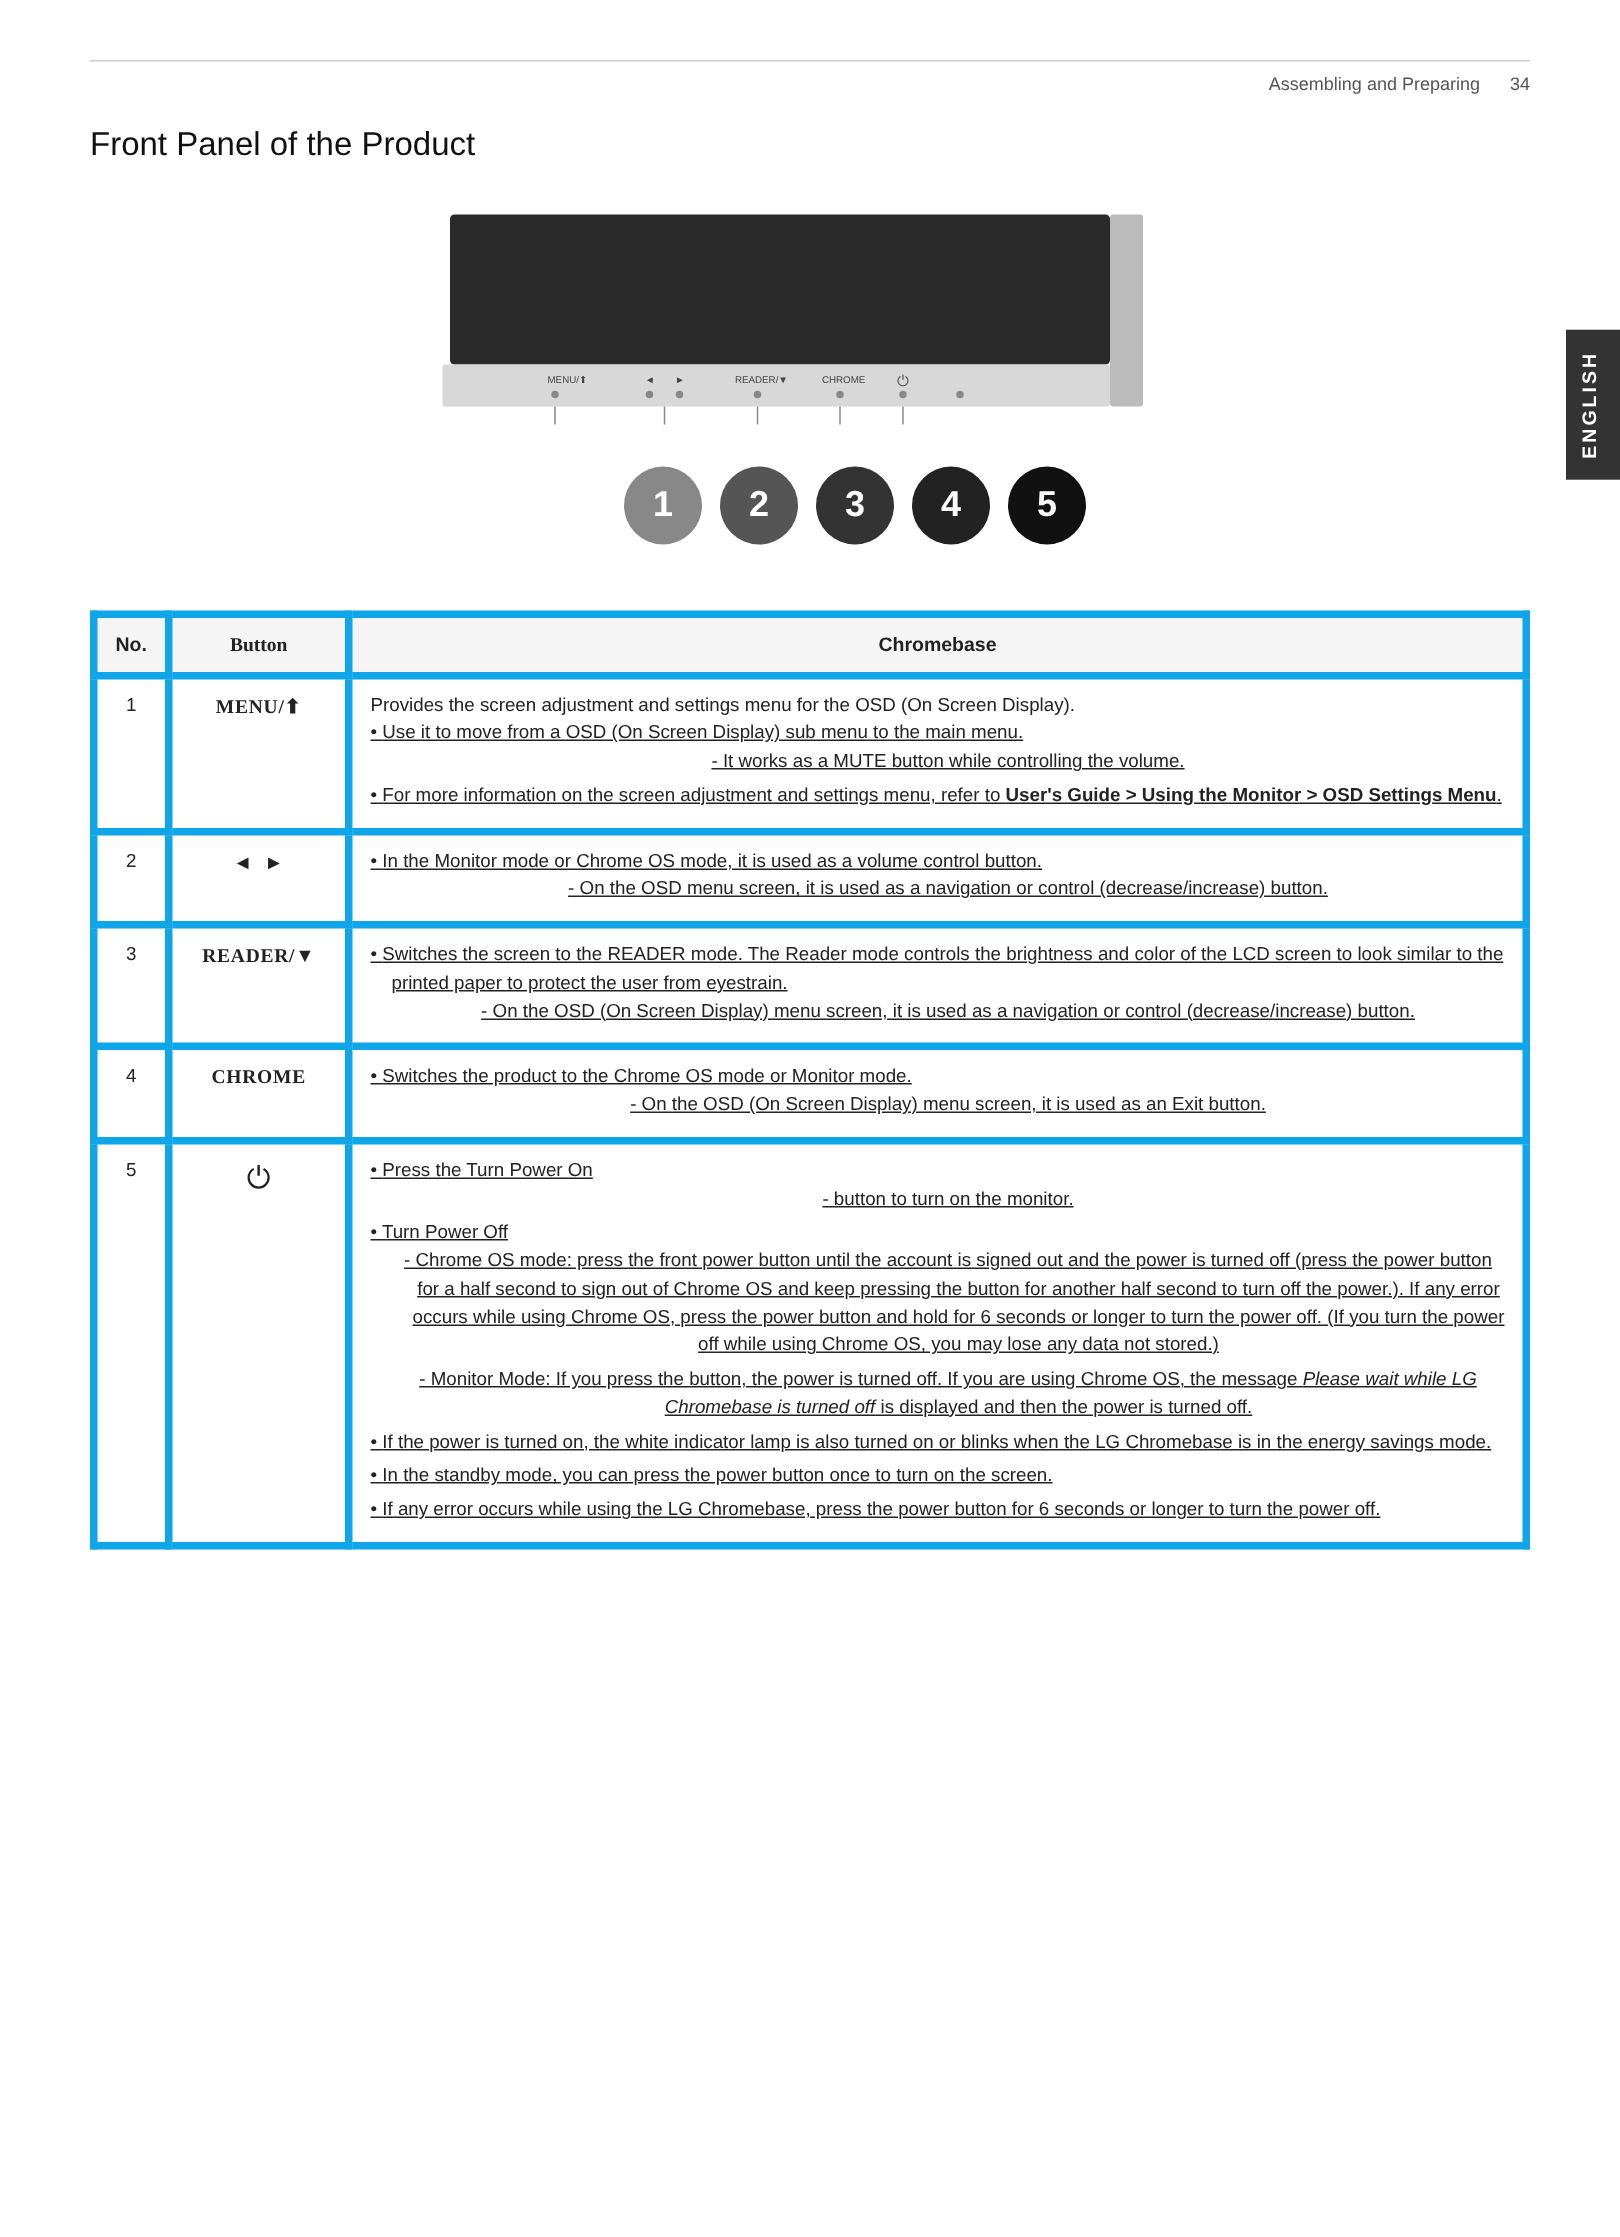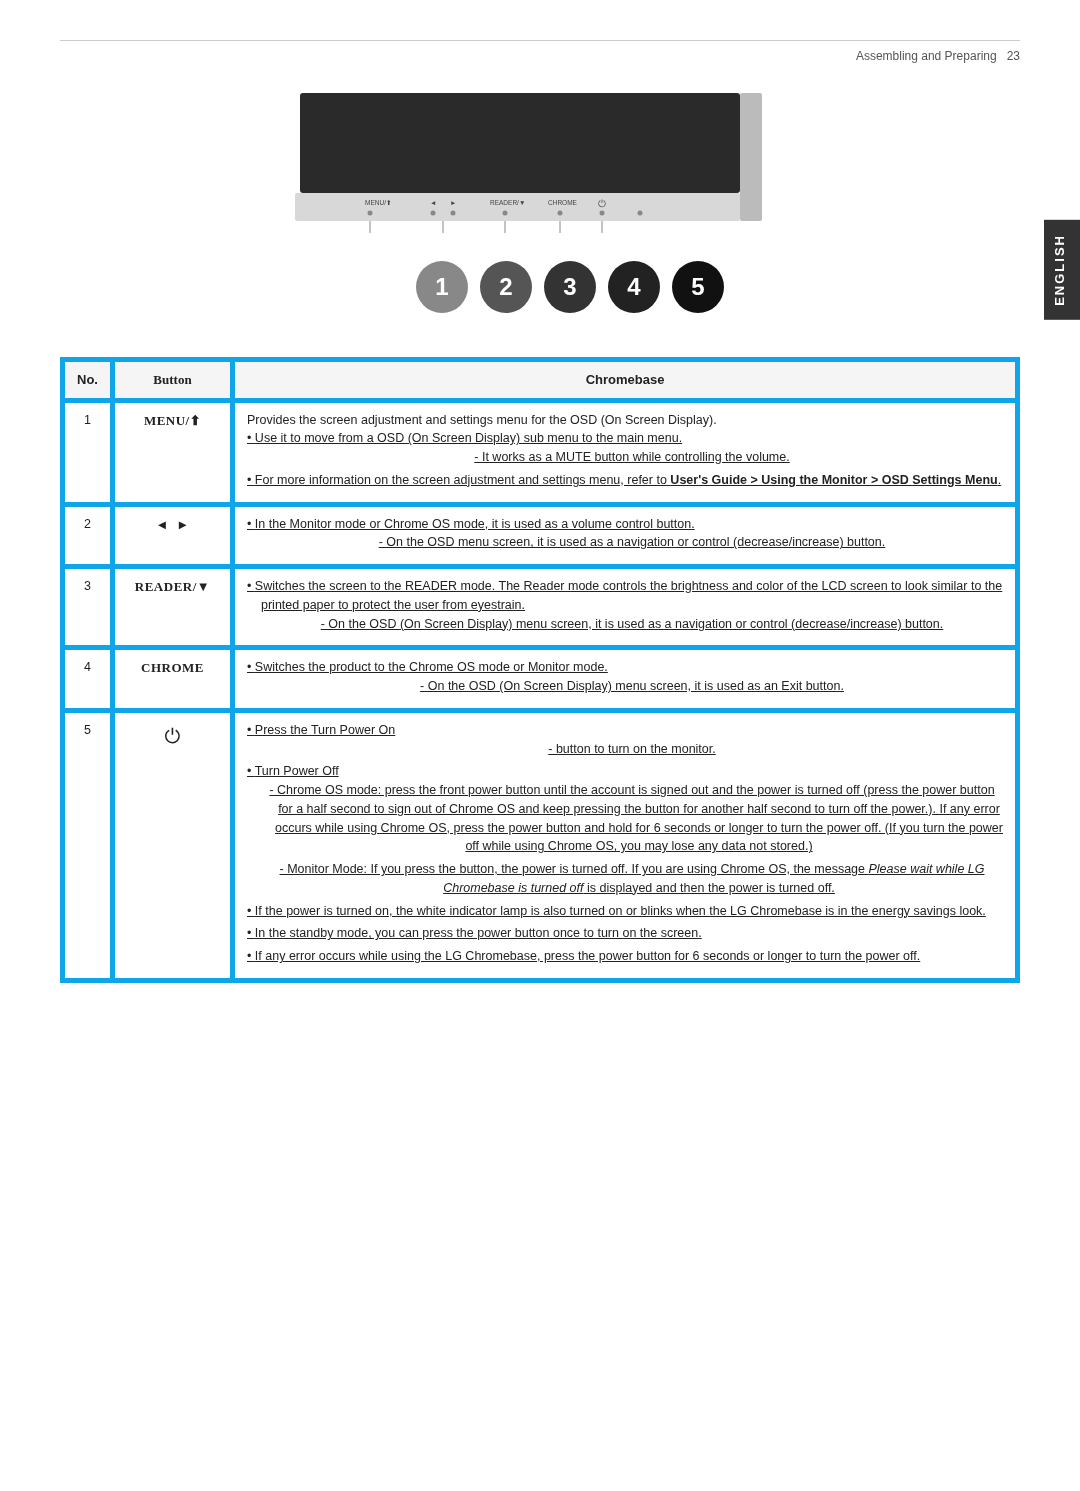--- a/index.html
+++ b/index.html
@@ -30,21 +30,21 @@
       display: flex;
       justify-content: flex-end;
       align-items: center;
       font-size: 12px;
       color: #555;
     }
 
     .header-right {
       display: flex;
       align-items: center;
-      gap: 10px;
+      gap: 20px;
     }
 
     
     .side-tab {
       position: absolute;
       right: 0;
       top: 180px;
       width: 36px;
       background: #333;
       color: #fff;
@@ -182,26 +182,27 @@
 </head>
 <body>
 
 <div class="page-container">
 
   <div class="side-tab">ENGLISH</div>
 
   <div class="header-line">
     <div class="header-right">
       <span>Assembling and Preparing</span>
-      <span>23</span>
+      <span>34</span>
     </div>
   </div>
 
   <div class="main-content">
 
+    <h1 class="page-title">Front Panel of the Product</h1>
 
     <div class="diagram-wrapper">
       <div class="monitor-svg-wrapper">
         <svg width="540" height="170" viewBox="0 0 540 170">
 
           <rect x="30" y="10" width="440" height="100" rx="3" ry="3" fill="#2a2a2a"></rect>
 
           <rect x="470" y="10" width="22" height="128" rx="2" ry="2" fill="#bbb"></rect>
 
           <rect x="25" y="110" width="445" height="28" rx="2" ry="2" fill="#d8d8d8"></rect>
@@ -328,21 +329,21 @@
           </td>
           <td class="col-description">
             <ul class="desc-list">
               <li>Press the Turn Power On<br>
                 <span class="sub-line">- button to turn on the monitor.</span>
               </li>
               <li>Turn Power Off<br>
                 <span class="sub-line">- Chrome OS mode: press the front power button until the account is signed out and the power is turned off (press the power button for a half second to sign out of Chrome OS and keep pressing the button for another half second to turn off the power.).  If any error occurs while using Chrome OS, press the power button and hold for 6 seconds or longer to turn the power off. (If you turn the power off while using Chrome OS, you may lose any data not stored.)</span>
                 <span class="sub-line">- Monitor Mode: If you press the button, the power is turned off. If you are using Chrome OS, the message <span class="italic-text">Please wait while LG Chromebase is turned off</span> is displayed and then the power is turned off.</span>
               </li>
-              <li>If the power is turned on, the white indicator lamp is also turned on or blinks when the LG Chromebase is in the energy savings look.</li>
+              <li>If the power is turned on, the white indicator lamp is also turned on or blinks when the LG Chromebase is in the energy savings mode.</li>
               <li>In the standby mode, you can press the power button once to turn on the screen.</li>
               <li>If any error occurs while using the LG Chromebase, press the power button for 6 seconds or longer to turn the power off.</li>
             </ul>
           </td>
         </tr>
 
       </tbody>
     </table>
 
   </div>

